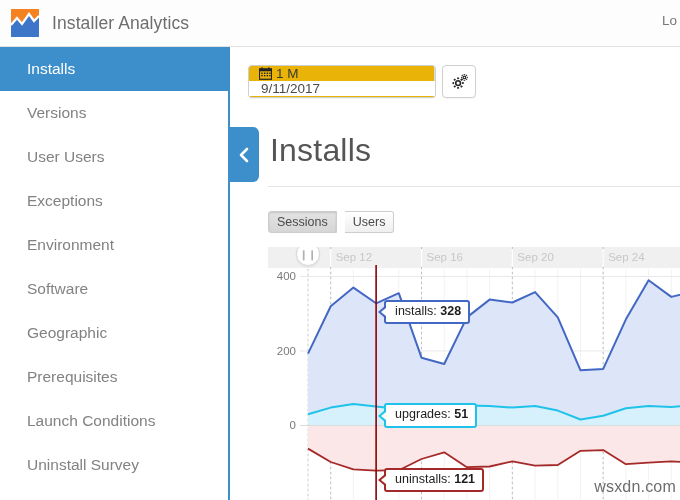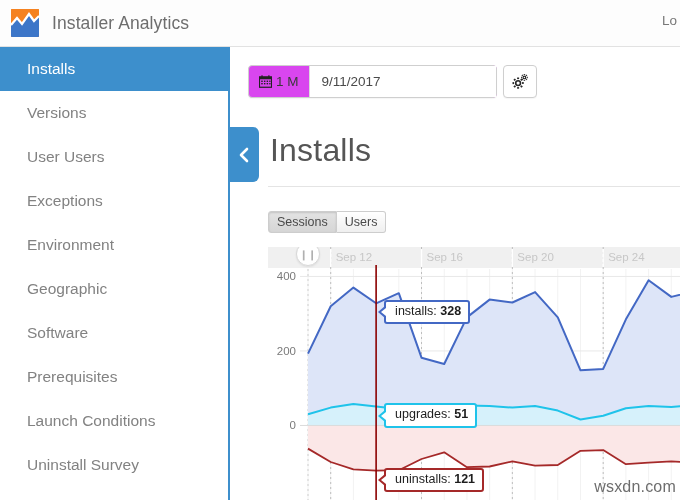--- a/index.html
+++ b/index.html
@@ -53,22 +53,23 @@
   }
 
   
   .content {
     position: absolute; left: 232px; top: 47px;
     width: 448px; height: 453px; background: #fff;
   }
   .toolbar { position: absolute; left: 16px; top: 18px; display:flex; }
   .dt-group {
     display: flex; align-items: stretch; height: 33px;
-    border: 1px solid #cfcfcf; border-radius: 4px; background:#d946ef;
+    border: 1px solid #cfcfcf; border-radius: 4px; background:#eab308;
     box-shadow: 0 1px 1px rgba(0,0,0,0.04);
+    flex-direction: column;
   }
   .dt-range {
     display:flex; align-items:center; gap:4px;
     padding: 0 10px; font-size: 13.5px; color:#3a3a3a;
     border-right: 1px solid #dcdcdc; cursor:pointer; white-space:nowrap;
   }
   .cal-ico { display:block; width:13px; height:13px; }
   .dt-value {
     display:flex; align-items:center;
     width: 186px; padding: 0 12px; font-size: 13.5px; color:#4a4a4a;
@@ -104,21 +105,21 @@
     height: 22px; padding: 0 8px;
     font-size: 12.5px; color:#4a4a4a;
     border: 1px solid #cdcdcd; background: linear-gradient(#fff,#efefef);
     display:flex; align-items:center; cursor: pointer;
   }
   .toggle-btn.on {
     background: linear-gradient(#e3e3e3,#d6d6d6);
     box-shadow: inset 0 1px 2px rgba(0,0,0,0.14);
   }
   .toggle-btn:first-child { border-radius: 3px 0 0 3px; }
-  .toggle-btn:last-child { border-radius: 0 3px 3px 0; border-left: none; }
+  .toggle-btn:last-child { border-radius: 0 3px 3px 0; border-left: none; margin-left: 8px; }
 
   
   .chart-wrap {
     position: absolute; left: 36px; top: 200px;
     width: 412px; height: 253px; overflow: hidden;
   }
   .chart-svg { display:block; }
 
   .axis-label { font-size: 11.5px; fill: #7a7a7a; font-family:"Liberation Sans",sans-serif; }
   .date-label { font-size: 11.5px; fill: #c7c7c7; font-family:"Liberation Sans",sans-serif; }
@@ -186,24 +187,24 @@
     <div class="nav-item">
       <span>User Users</span>
     </div>
     <div class="nav-item">
       <span>Exceptions</span>
     </div>
     <div class="nav-item">
       <span>Environment</span>
     </div>
     <div class="nav-item">
+      <span>Software</span>
+    </div>
+    <div class="nav-item">
       <span>Geographic</span>
-    </div>
-    <div class="nav-item">
-      <span>Software</span>
     </div>
     <div class="nav-item">
       <span>Prerequisites</span>
     </div>
     <div class="nav-item">
       <span>Launch Conditions</span>
     </div>
     <div class="nav-item">
       <span>Uninstall Survey</span>
     </div>

